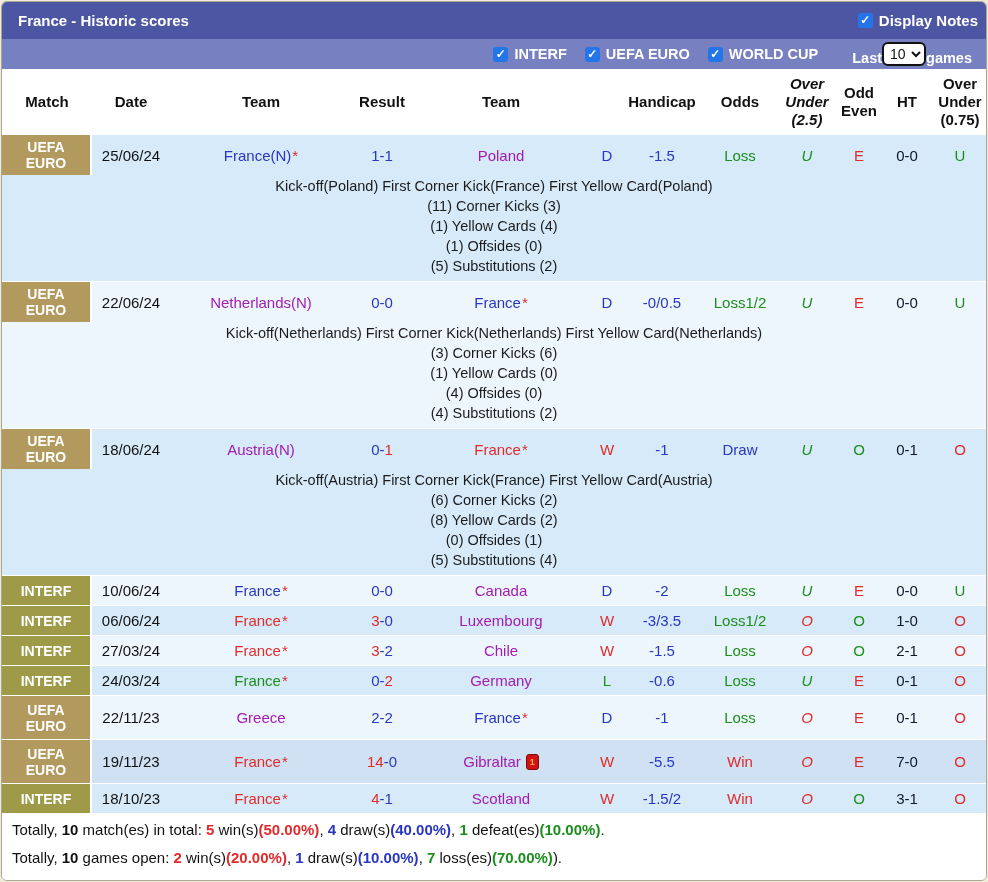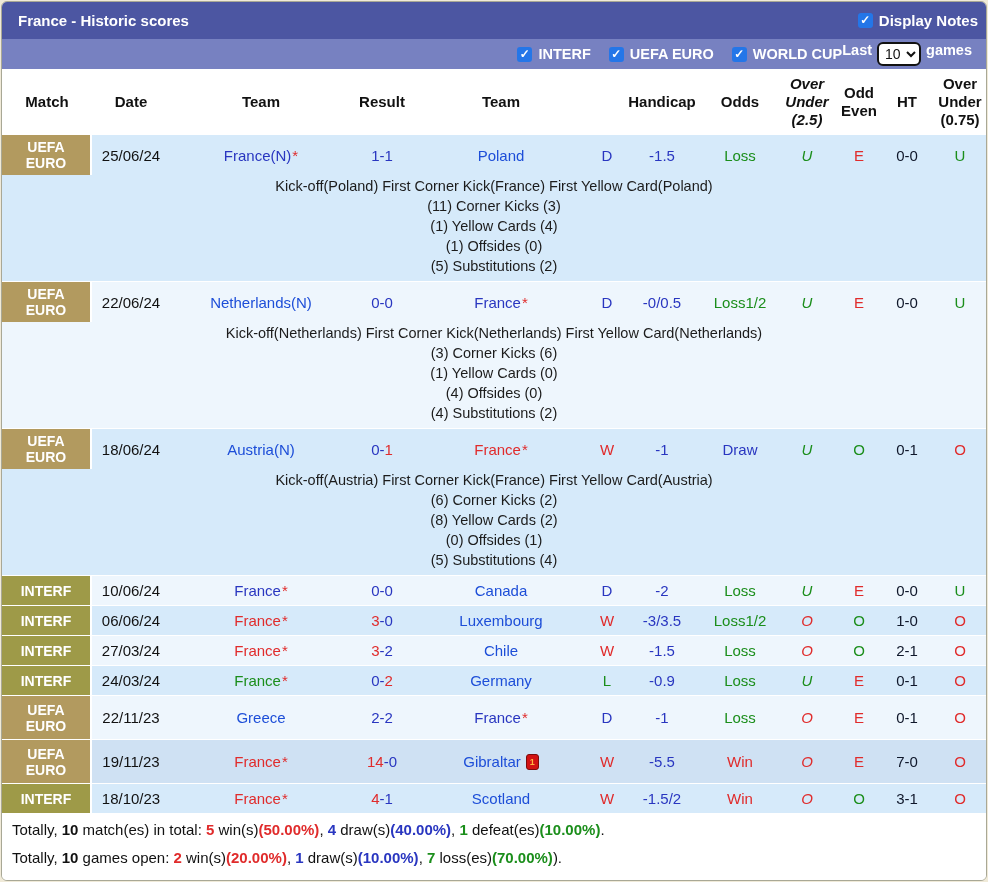--- a/index.html
+++ b/index.html
@@ -48,21 +48,21 @@
     border-radius: 3px;
     color: #fff;
     font-size: 12px;
     line-height: 15px;
     text-align: center;
     font-weight: bold;
     cursor: pointer;
   }
   .cbgroup { display: flex; align-items: center; gap: 6px; margin-left: 18px; }
   .right-group { display: flex; align-items: center; gap: 6px; }
-  .last-wrap { display: flex; align-items: flex-start; gap: 5px; }
+  .last-wrap { display: flex; align-items: flex-end; margin-left: 34px; }
   .games-select {
     font-family: "Liberation Sans", sans-serif;
     font-size: 14px;
     color: #111;
     background: #fff;
     border: 2px solid #111;
     border-radius: 6px;
     height: 24px;
     padding: 0 2px;
   }
@@ -116,21 +116,21 @@
     line-height: 16px;
     text-align: center;
     border-right: 2px solid #fff;
   }
   .badge-uefa   { background: #b29a5f; }
   .badge-interf { background: #9e9a48; }
   
   .c-blue  { color: #2936c0; }
   .c-red   { color: #e02b2b; }
   .c-green { color: #1b8e1b; }
-  .c-black { color: #1d4ed8; }
+  .c-black { color: #a21caf; }
   .c-dark  { color: #0f172a; }
   .star { color: #e02b2b; margin-left: 1px; }
   .red-card {
     display: inline-flex;
     align-items: center;
     justify-content: center;
     width: 13px;
     height: 16px;
     background: #d21212;
     border: 1px solid #7d0b0b;
@@ -492,21 +492,21 @@
             <span class="c-blue">-</span>
             <span class="c-red">2</span>
           </div>
           <div class="cell c-team2">
             <span class="c-black">Germany</span>
           </div>
           <div class="cell c-wdl">
             <span class="c-green">L</span>
           </div>
           <div class="cell c-hcp">
-            <span class="c-blue">-0.9</span>
+            <span class="c-blue">-0.6</span>
           </div>
           <div class="cell c-odds">
             <span class="c-green">Loss</span>
           </div>
           <div class="cell c-ou25">
             <span class="c-green">U</span>
           </div>
           <div class="cell c-oe">
             <span class="c-red">E</span>
           </div>

